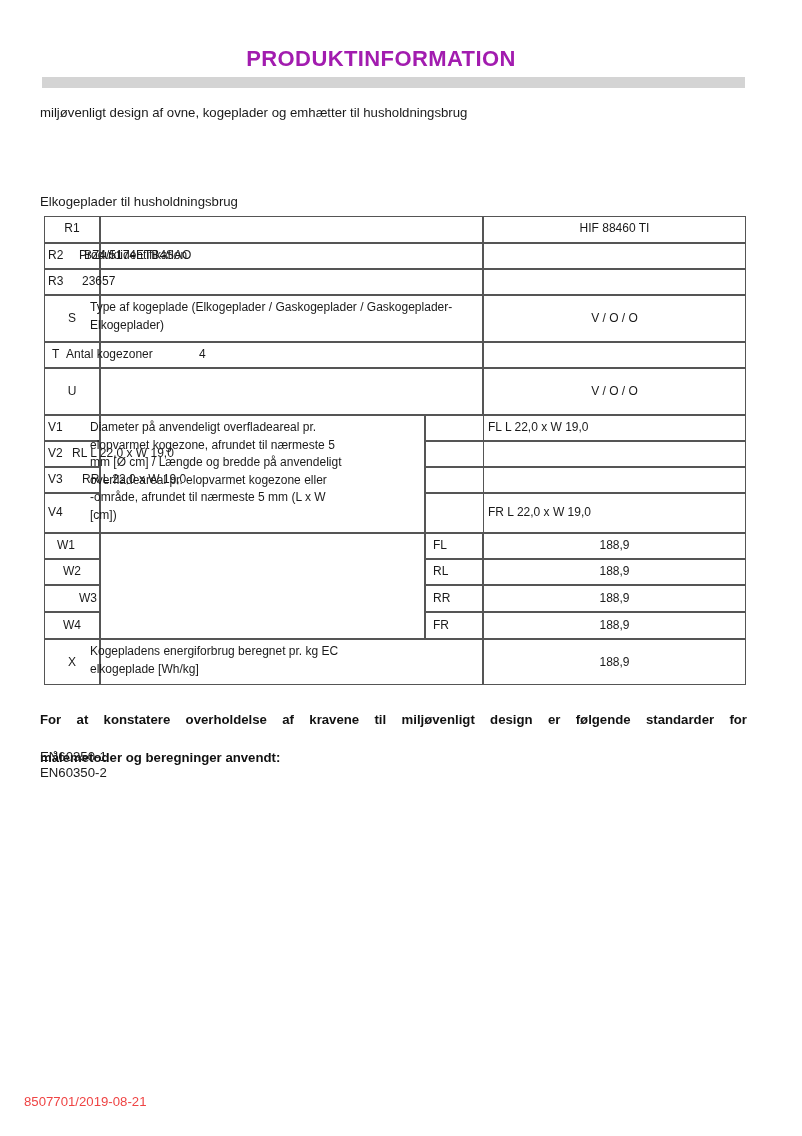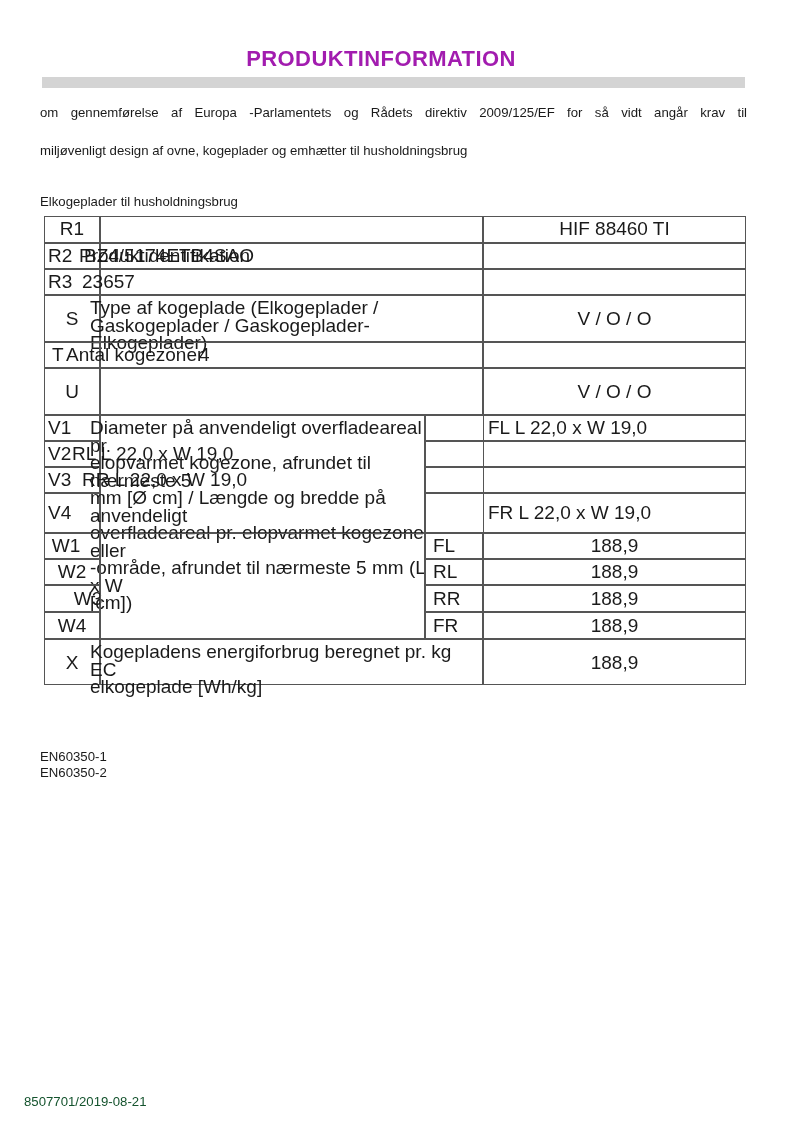--- a/index.html
+++ b/index.html
@@ -81,21 +81,21 @@
     height: 461px;
   }
   .cellbox {
     position: absolute;
     box-sizing: border-box;
     border: 1px solid #555555;
     background: transparent;
   }
   .cell-txt {
     position: absolute;
-    font-size: 19px;
+    font-size: 12px;
     line-height: 17.5px;
     color: #1a1a1a;
     white-space: pre-line;
   }
   .ctr { text-align: center; }
 
   
   .standards-head {
     position: absolute;
     left: 40px;
@@ -121,33 +121,32 @@
     color: #1a1a1a;
   }
   .standards-list div { white-space: nowrap; }
 
   
   .page-footer {
     position: absolute;
     left: 24px;
     top: 1094px;
     font-size: 13.2px;
-    color: #14532d;
+    color: #ef4444;
   }
 </style>
 </head>
 <body>
 
 <div id="page">
 
   <div class="doc-title">PRODUKTINFORMATION</div>
   <div class="title-rule"></div>
 
   <div class="intro">
-    <span class="j">om gennemførelse af Europa -Parlamentets og Rådets direktiv 2009/125/EF for så vidt angår krav til</span>
     <span>miljøvenligt design af ovne, kogeplader og emhætter til husholdningsbrug</span>
   </div>
 
   <div class="section-caption">Elkogeplader til husholdningsbrug</div>
 
   <div class="tbl">
 
     <div class="cellbox" style="left:0; top:0; width:56px; height:27px;"></div>
     <div class="cell-txt ctr" style="left:0; top:4px; width:56px;">R1</div>
 
@@ -264,20 +263,24 @@
 
     <div class="cellbox" style="left:56px; top:423px; width:383px; height:46px;"></div>
     <div class="cell-txt" style="left:46px; top:427px; width:385px;">Kogepladens energiforbrug beregnet pr. kg EC
 elkogeplade [Wh/kg]</div>
 
     <div class="cellbox" style="left:439px; top:423px; width:263px; height:46px;"></div>
     <div class="cell-txt ctr" style="left:439px; top:438px; width:263px;">188,9</div>
 
   </div>
 
+  <div class="standards-head">
+    <span class="j" style="display:block;">For at konstatere overholdelse af kravene til miljøvenligt design er følgende standarder for</span>
+    <span style="display:block;">målemetoder og beregninger anvendt:</span>
+  </div>
 
   <div class="standards-list">
     <div>EN60350-1</div>
     <div>EN60350-2</div>
   </div>
 
   <div class="page-footer">8507701/2019-08-21</div>
 
 </div>
 

